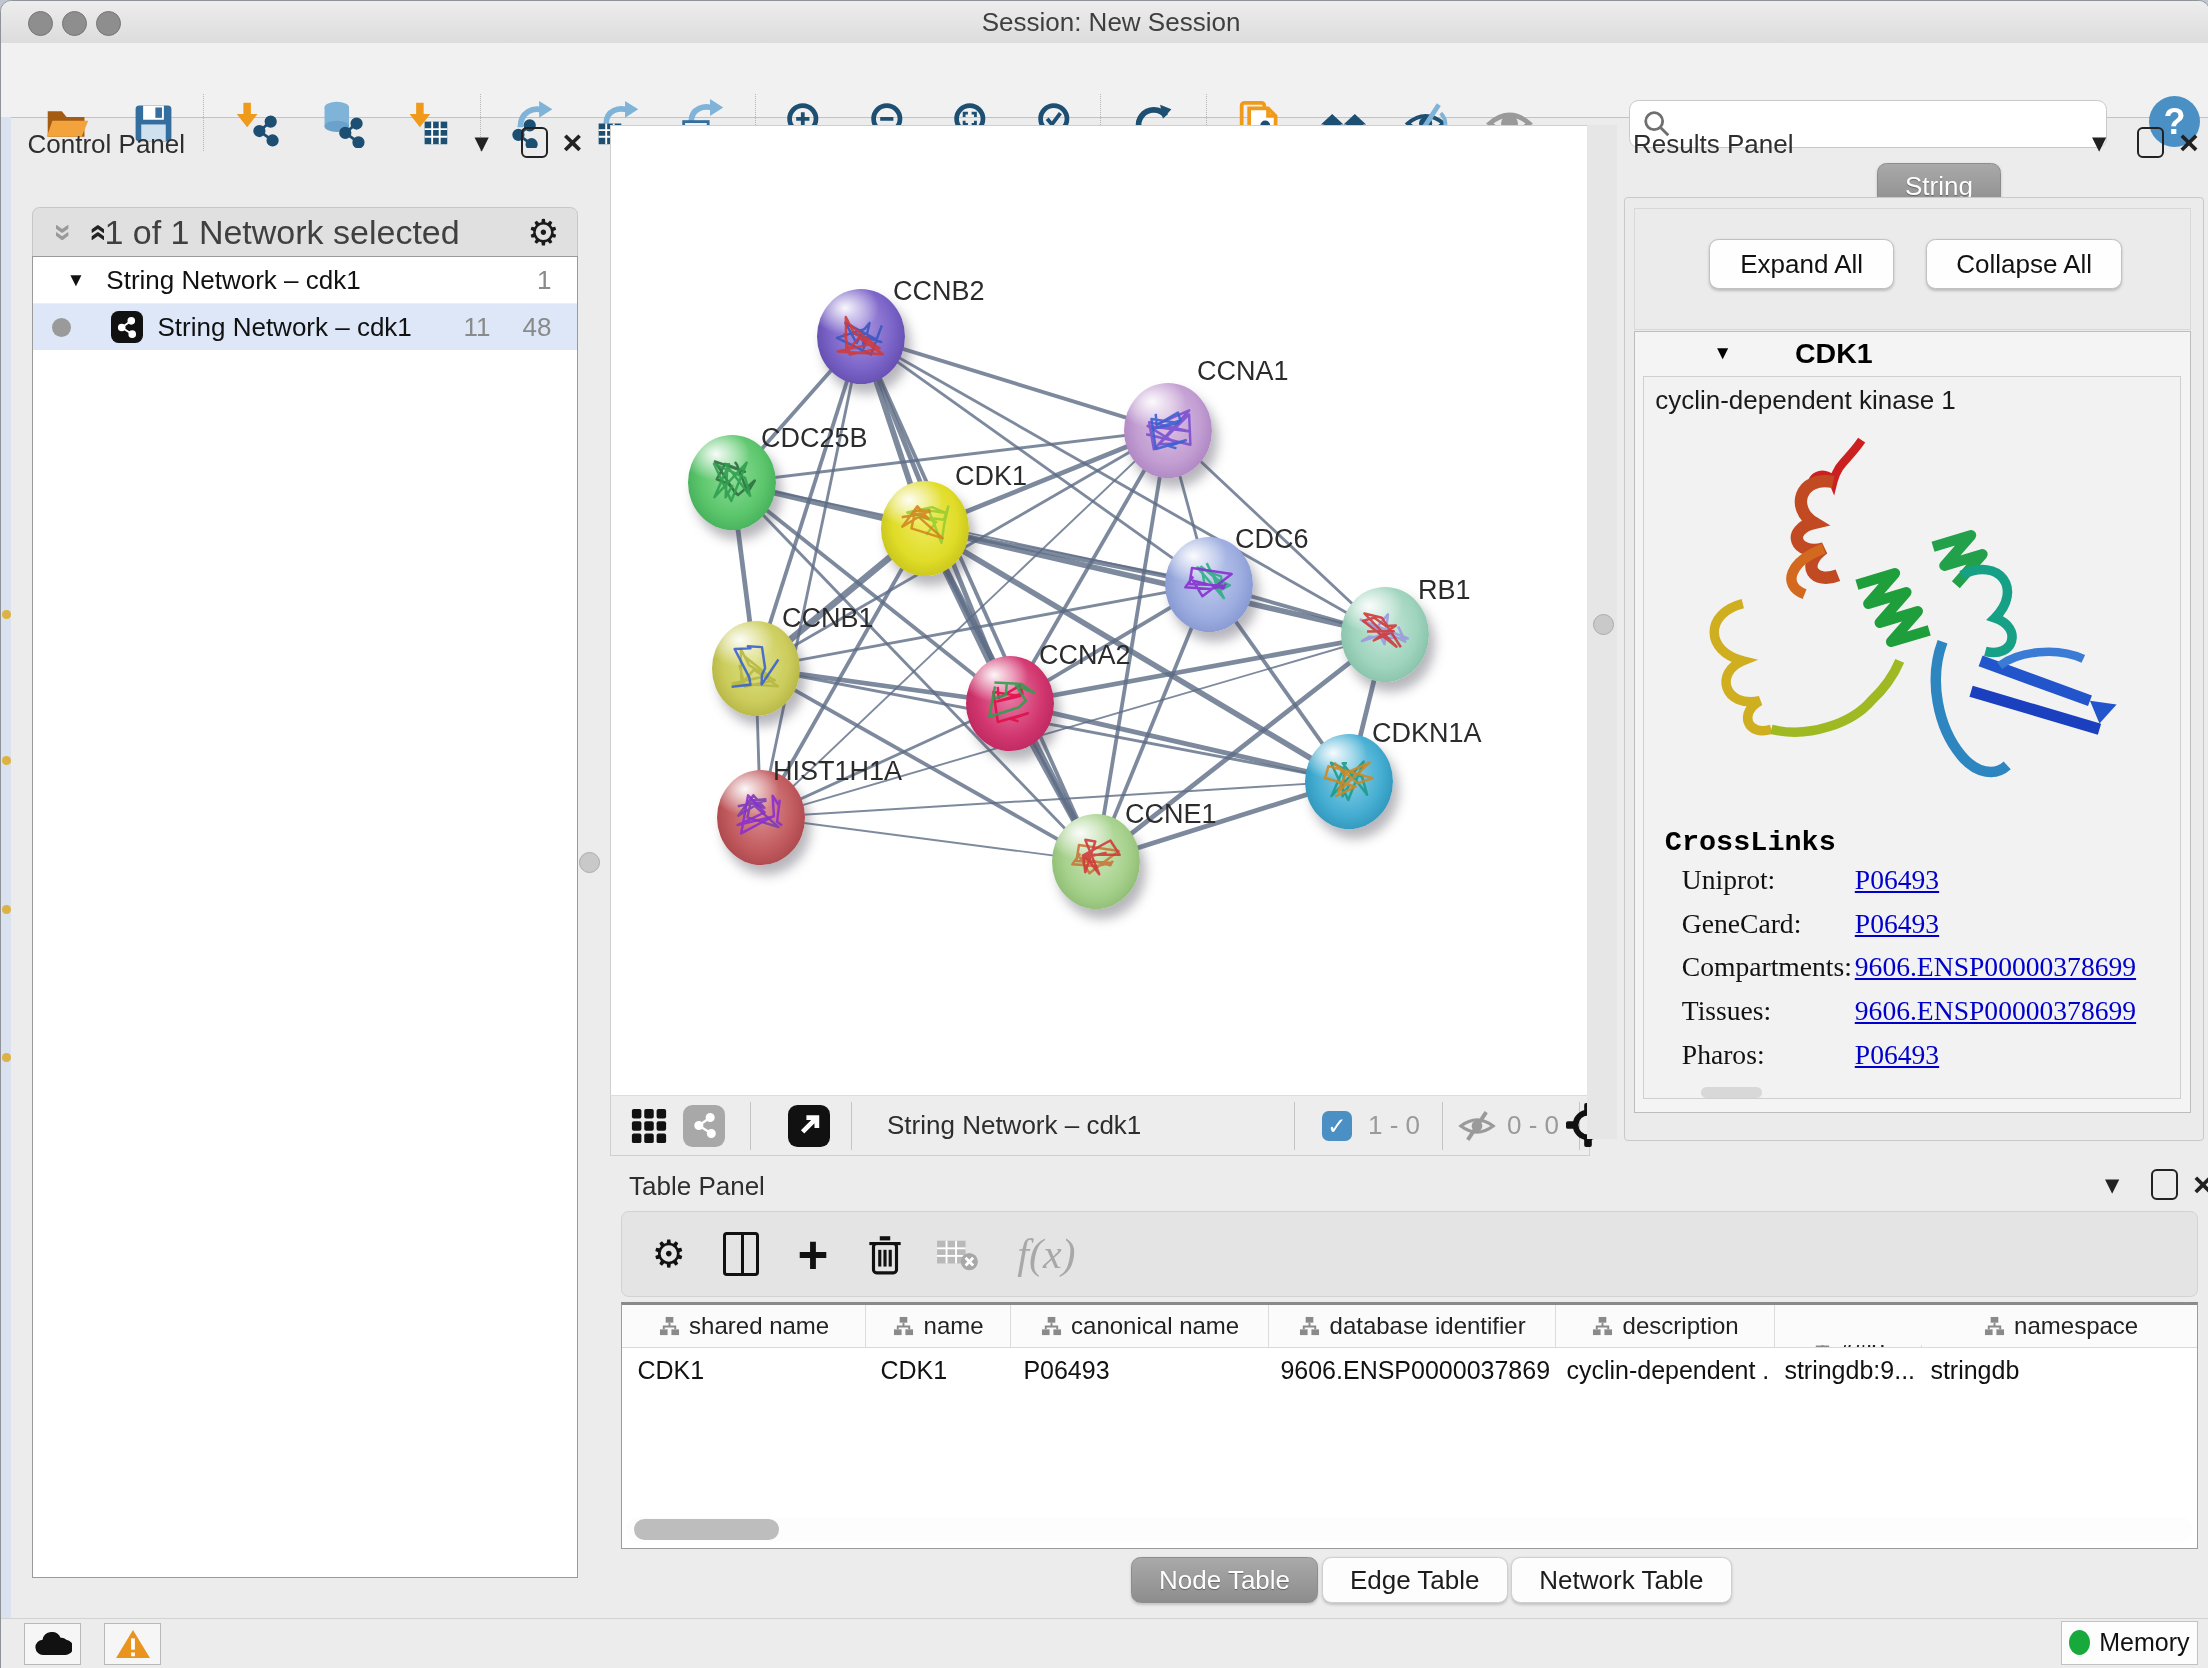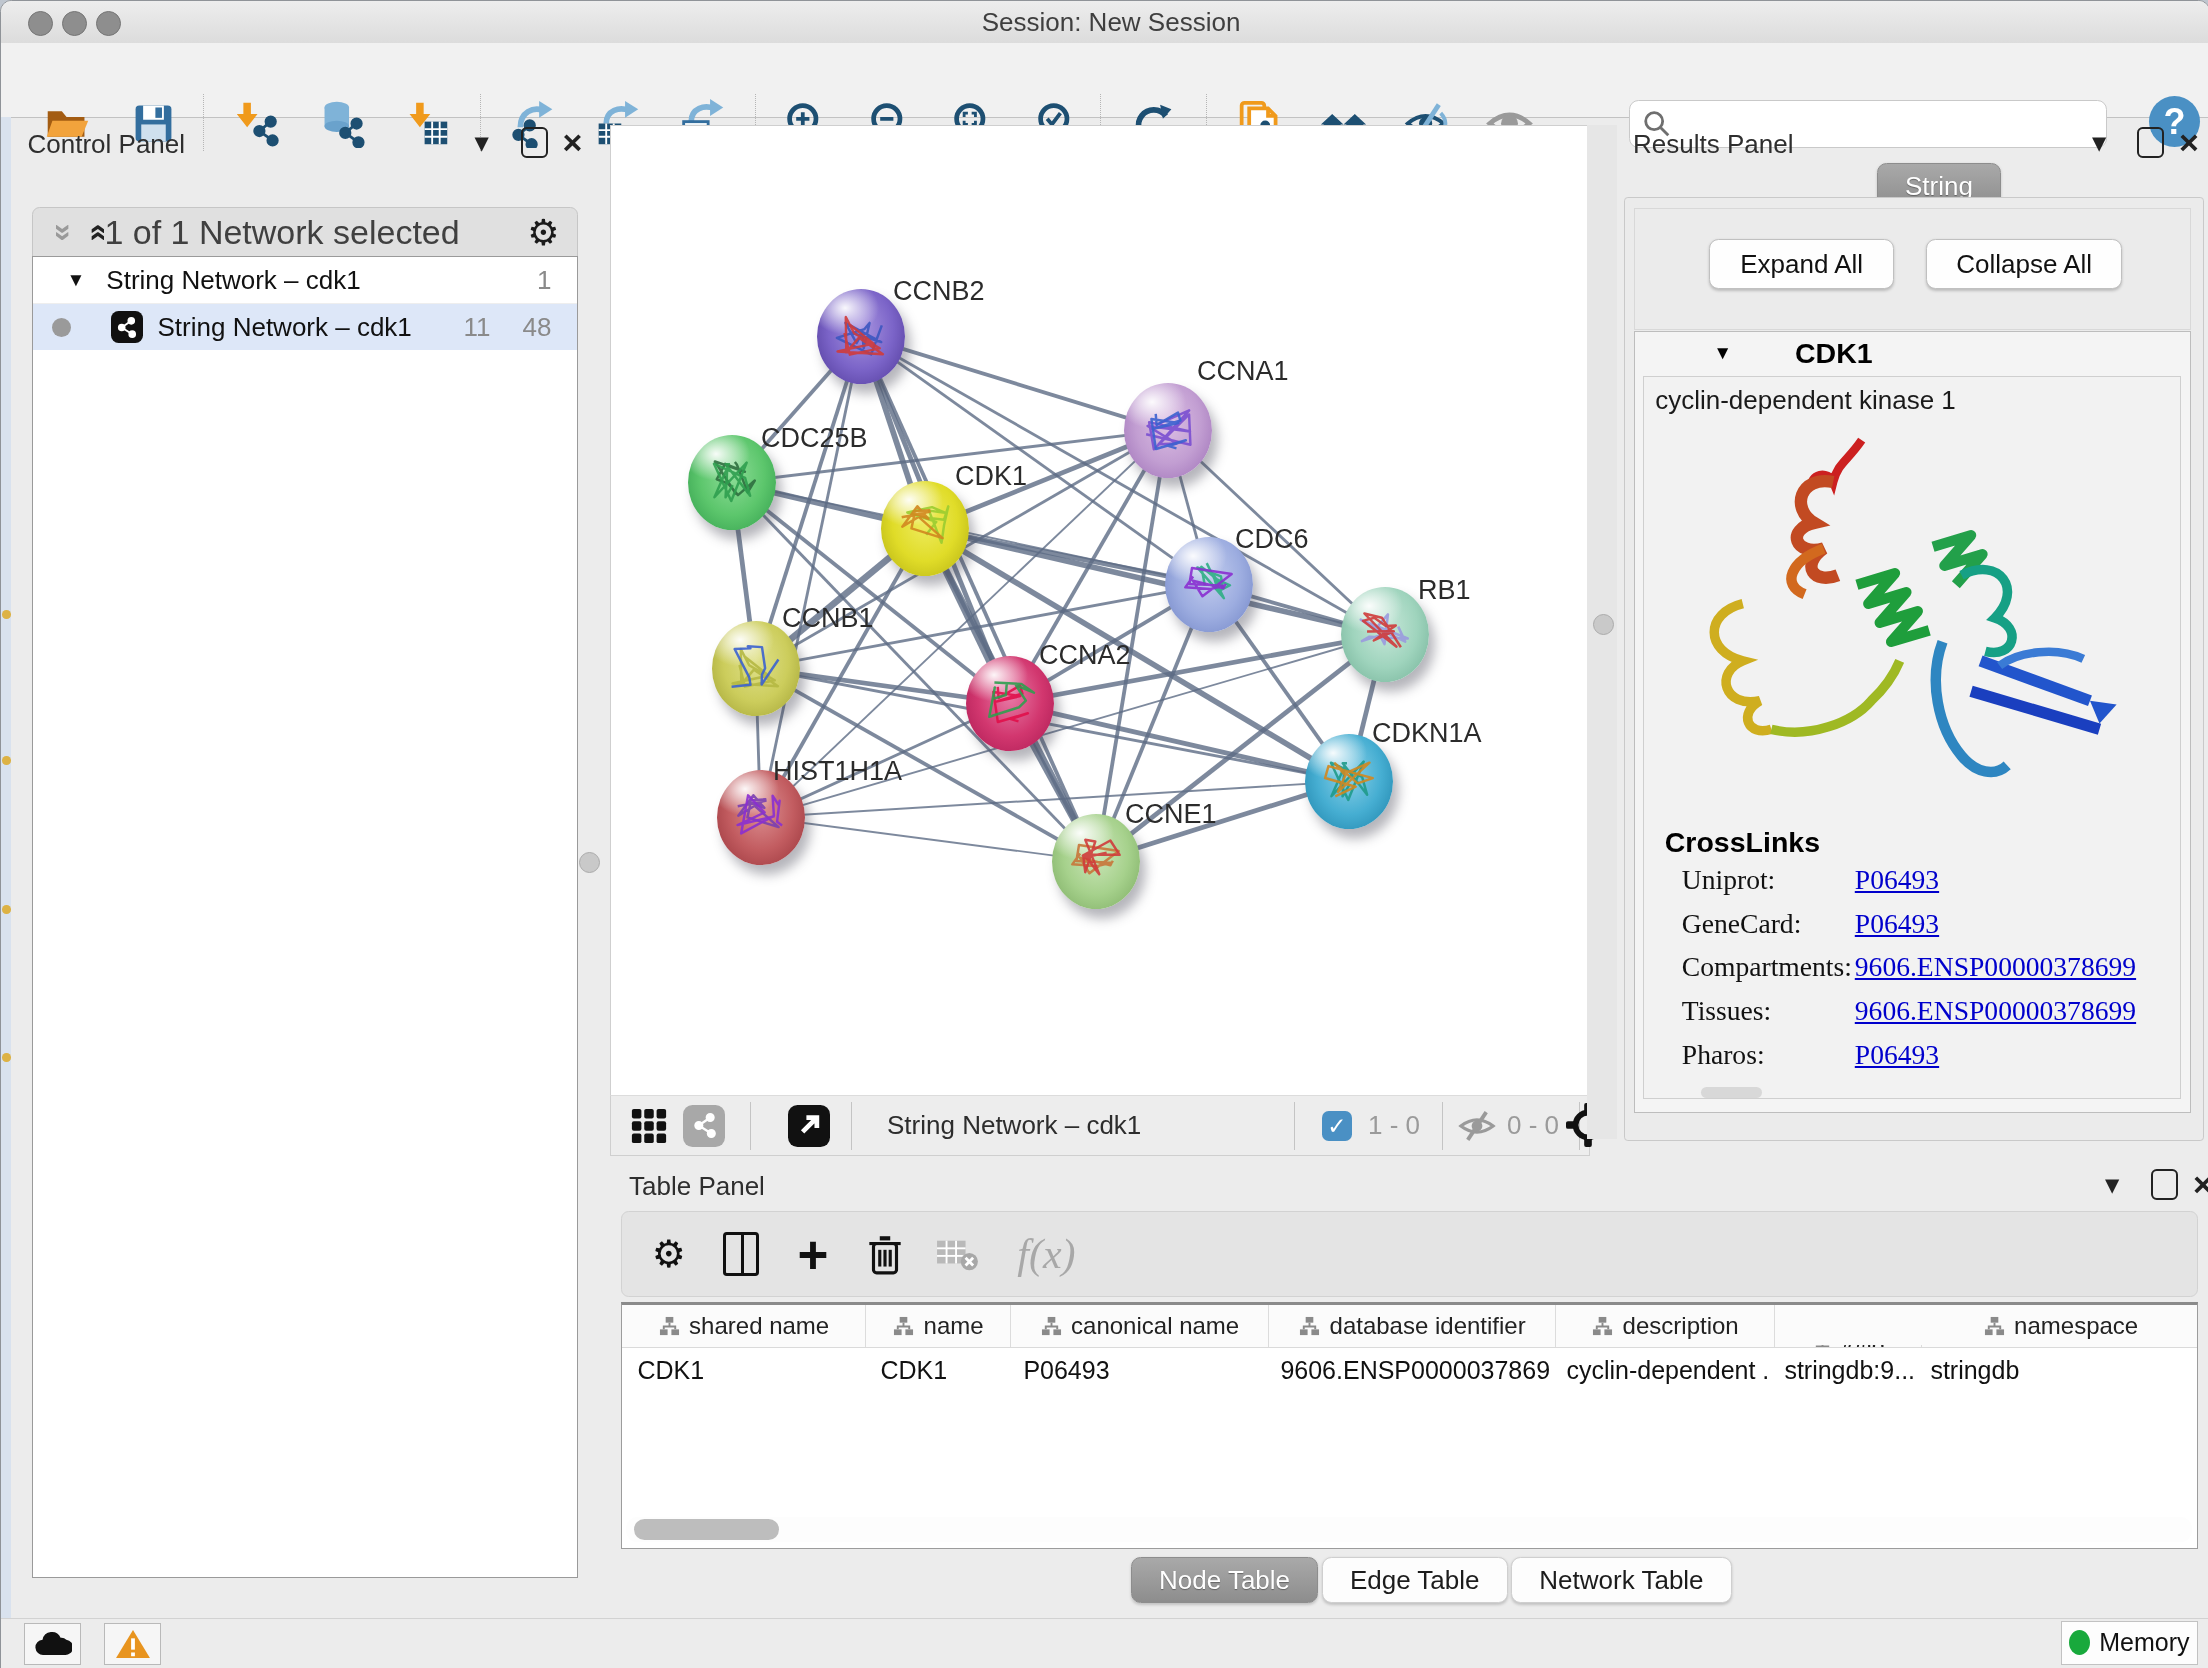--- a/index.html
+++ b/index.html
@@ -62,21 +62,21 @@
   #rp-tab{position:absolute;left:259px;top:38px;}
   #rp-outer{position:absolute;left:5.7px;top:72px;width:578px;height:942px;background:#ebebeb;
       border:1px solid #c9c9c9;border-radius:3.8px;}
   #rp-btnbox{position:absolute;left:9.5px;top:9.5px;width:555px;height:120px;border:1px solid #d8d8d8;background:#ebebeb;}
   .rbtn{position:absolute;top:30px;height:48px;line-height:48px;text-align:center;background:#fefefe;
       border:1px solid #c0c0c0;border-radius:9.5px;font-size:26px;color:#111;box-shadow:0 1.9px 2.9px rgba(0,0,0,.2);}
   #rp-protein{position:absolute;left:9.5px;top:133px;width:555px;height:780px;border:1px solid #bdbdbd;background:#f4f4f4;}
   #rp-prot-head{position:absolute;left:0;top:0;width:100%;height:42px;display:flex;align-items:center;}
   #rp-content{position:absolute;left:7.6px;top:44px;width:536px;height:721px;background:#f2f2f2;border:1px solid #cfcfcf;overflow:hidden;}
   #prot-desc{position:absolute;left:11.4px;top:7.6px;font-size:26px;color:#1a1a1a;}
-  #crosslinks-title{position:absolute;left:21px;top:449px;font-family:Liberation Sans, sans-serif;font-weight:bold;font-size:28.5px;color:#000;}
+  #crosslinks-title{position:absolute;left:21px;top:449px;font-family:Liberation Mono, monospace;font-weight:bold;font-size:28.5px;color:#000;}
   .xl-row{position:absolute;left:38px;height:44px;font-family:"Liberation Serif",serif;font-size:27.6px;color:#111;display:flex;}
   .xl-label{width:173px;}
   .xl-link{color:#0000cc;text-decoration:underline;}
   
   #table-panel{position:absolute;left:609px;top:1155px;width:1600px;height:462px;background:#ececec;}
   #tp-toolbar{position:absolute;left:11.4px;top:55px;width:1575px;height:84px;background:#e4e4e4;
       border:1px solid #d2d2d2;border-radius:7.6px;display:flex;align-items:center;}
   .tpicon{width:51px;height:51px;margin-left:21px;display:flex;align-items:center;justify-content:center;font-size:38px;color:#111;}
   #tbl{position:absolute;left:11.4px;top:146px;width:1575px;height:243px;background:#fff;border:1px solid #9c9c9c;border-top:3.8px solid #8a8a8a;overflow:hidden;}
   #tbl-head{display:flex;height:42px;background:#fbfbfb;border-bottom:1px solid #dadada;}

